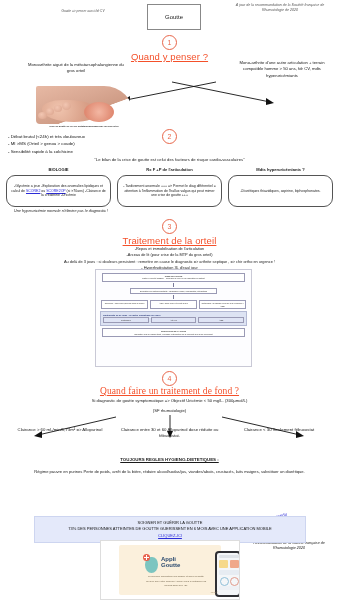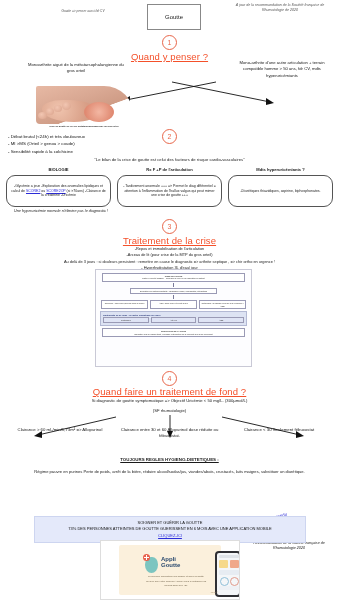--- a/index.html
+++ b/index.html
@@ -116,21 +116,21 @@
     font-size:4.4px;text-align:center;line-height:1.3;
   }
   .doc-cap{
     position:absolute;left:246px;top:320px;width:86px;
     font-size:3.7px;font-style:italic;text-align:center;line-height:1.35;color:#222;
   }
 
   
   .s4{position:relative;height:120px;}
   .s4-num{position:absolute;left:0;right:0;top:0;}
-  .s4-title{position:absolute;left:0;right:0;top:13px;font-size:9.5px;}
+  .s4-title{position:absolute;left:0;right:0;top:13px;font-size:9.5px;font-family:Liberation Serif, serif;}
   .s4-sub{position:absolute;left:0;right:0;top:27px;font-size:4.2px;text-align:center;}
   .s4-sf{position:absolute;left:0;right:0;top:37px;font-size:4.2px;text-align:center;}
   .branches{position:absolute;left:0;top:56px;width:339px;display:flex;justify-content:space-between;padding:0 6px;box-sizing:border-box;}
   .branch{width:108px;font-size:4.3px;text-align:center;line-height:1.5;}
   .hyg-t{position:absolute;left:0;right:0;top:86px;text-align:center;font-size:4.4px;font-weight:bold;text-decoration:underline;}
   .hyg-b{position:absolute;left:20px;right:20px;top:98px;text-align:center;font-size:4.1px;line-height:1.55;}
 
   
   .banner{
     position:absolute;left:34px;top:516px;width:272px;
@@ -225,21 +225,21 @@
     </div>
 
     <div class="s2-note">Une hyperuricémie normale n'élimine pas le diagnostic !</div>
   </div>
 
   <div class="s3">
     <div class="s3-num">
         <div class="num">3</div>
       </div>
     <div class="s3-title">
-        <div class="sec-title">Traitement de la crise</div>
+        <div class="sec-title">Traitement de la orteil</div>
       </div>
     <div class="s3-lines">
       <div>-Repos et immobilisation de l'articulation</div>
       <div>-Arceau de lit (pour crise de la MTP du gros orteil)</div>
       <div>Au delà de 3 jours : si douleurs persistent : remettre en cause le diagnostic =&gt; arthrite septique , =&gt; chir ortho en urgence !</div>
       <div>- Hyperhydratation 3L d'eau/ jour</div>
     </div>
 
     <div class="doc">
       <div class="dbox" style="margin-top:3px;">

